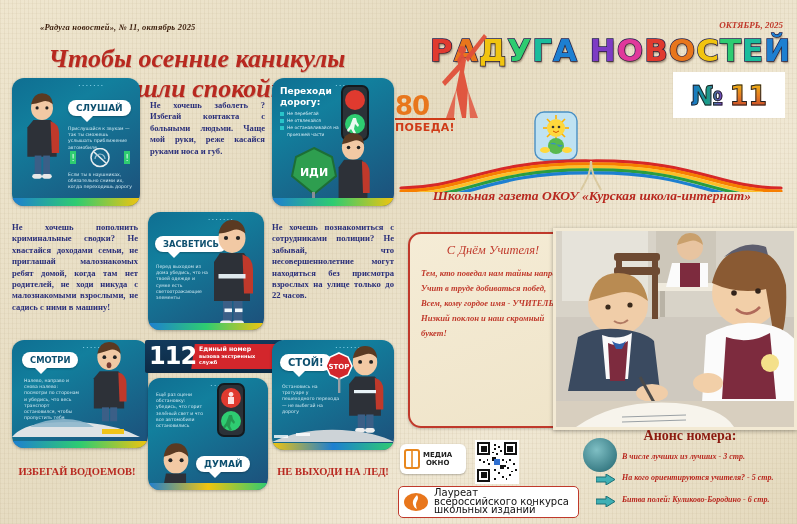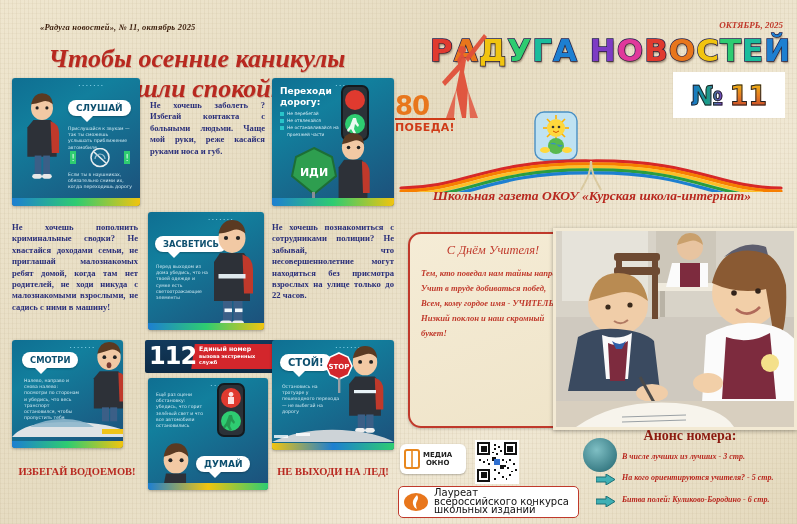--- a/index.html
+++ b/index.html
@@ -85,21 +85,21 @@
   #wave{left:395px;top:148px;width:392px;height:44px;}
 
   #school-line{
     left:392px;top:188px;width:400px;text-align:center;
     font-size:13.5px;font-weight:bold;font-style:italic;color:#b8281f;
     white-space:nowrap;
   }
 
   
   .card{
-    border-radius:3px;overflow:hidden;position:absolute;
+    border-radius:12px;overflow:hidden;position:absolute;
     background:linear-gradient(150deg,#0f6f92 0%,#127f9d 30%,#1d4f7a 100%);
     box-shadow:0 1px 3px rgba(0,0,0,.3);
   }
   .card .dots{
     position:absolute;left:52%;top:5px;font-size:5px;letter-spacing:2px;color:#8fd7ef;
   }
   .bubble{
     position:absolute;background:#fff;border-radius:13px;
     padding:3px 8px;font-family:"DejaVu Sans",sans-serif;font-weight:bold;
     color:#0d4f6e;box-shadow:0 1px 2px rgba(0,0,0,.25);
@@ -370,21 +370,21 @@
       <rect x="12" y="59" width="5" height="2.4" fill="#eef6fa"></rect>
       <rect x="19" y="59" width="5" height="2.4" fill="#eef6fa"></rect>
       <rect x="9" y="67" width="8" height="4" rx="2" fill="#ededed"></rect>
       <rect x="17" y="67" width="8" height="4" rx="2" fill="#ededed"></rect>
     </svg>
     <div style="position:absolute;left:0;bottom:0;width:100%;height:7px;background:linear-gradient(90deg,#1d7fd1,#2ecc71,#f1c40f);"></div>
   </div>
 
   <div class="para" style="left:272px;top:222px;width:122px;">Не хочешь познакомиться с сотрудниками полиции? Не забывай, что несовершеннолетние могут находиться без присмотра взрослых на улице только до 22 часов.</div>
 
-  <div class="card" style="left:12px;top:340px;width:111px;height:108px;">
+  <div class="card" style="left:12px;top:340px;width:136px;height:108px;">
     <div class="dots">•••••••</div>
     <div class="bubble" style="left:10px;top:12px;font-size:8.4px;">
       <span>СМОТРИ</span>
     </div>
     <p style="left:12px;top:38px;width:58px;">Налево, направо и снова налево: посмотри по сторонам и убедись, что весь транспорт остановился, чтобы пропустить тебя</p>
     <svg class="boy" viewBox="0 0 34 72" style="left:72px;top:2px;width:50px;height:84px;">
       <ellipse cx="17" cy="13" rx="10" ry="11" fill="#f2c9a4"></ellipse>
       <path d="M7 10 q2 -10 10 -10 q9 0 10 10 q-5 -5 -10 -3 q-6 2 -10 3z" fill="#5a3a22"></path>
       <circle cx="13" cy="13" r="1.6" fill="#222"></circle>
         <circle cx="22" cy="13" r="1.6" fill="#222"></circle>

